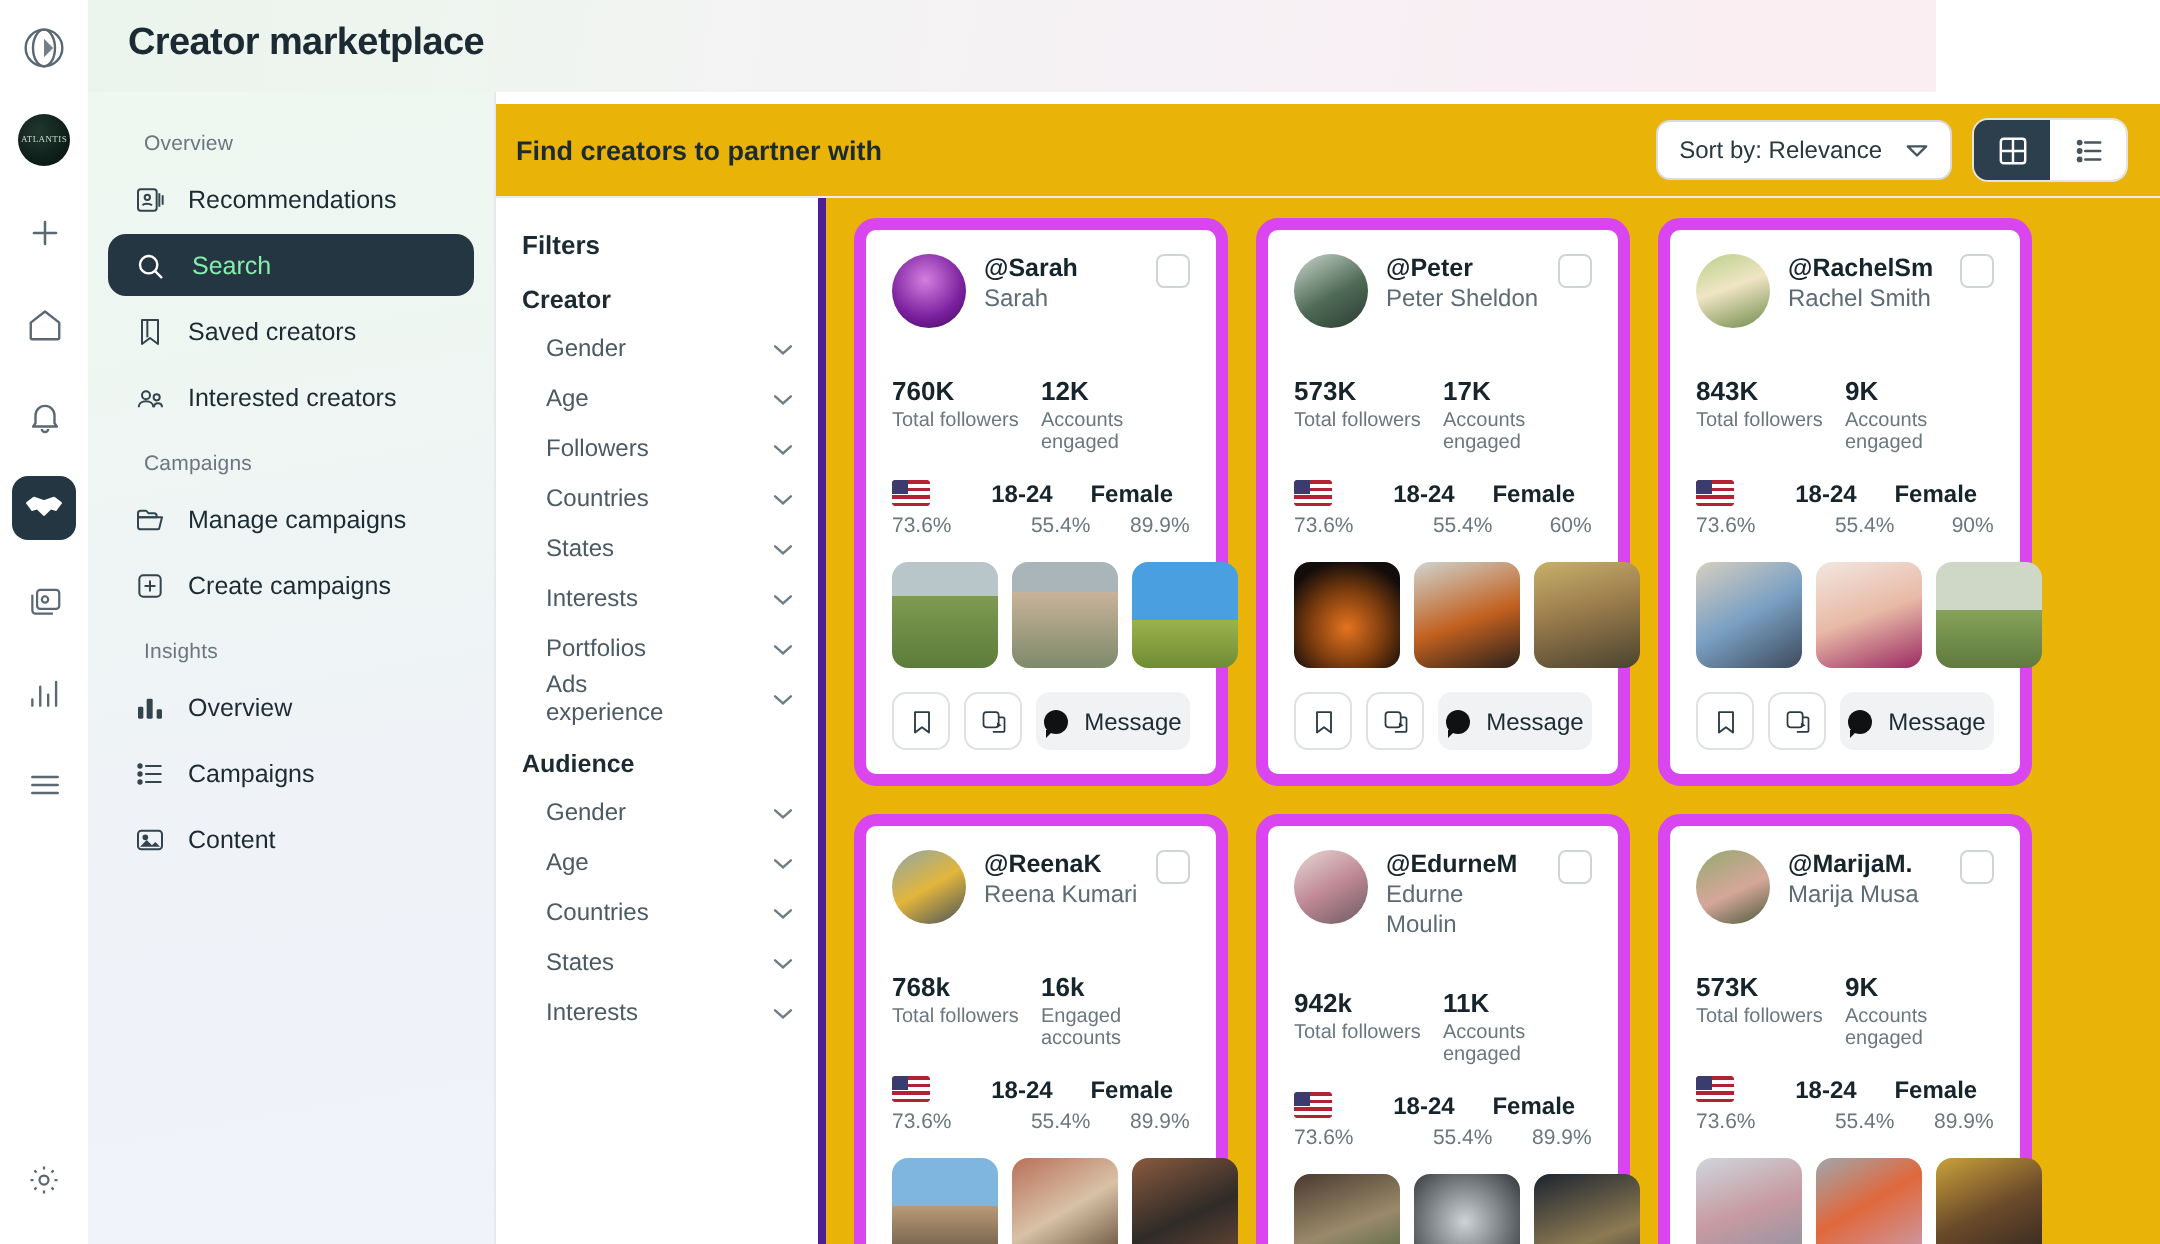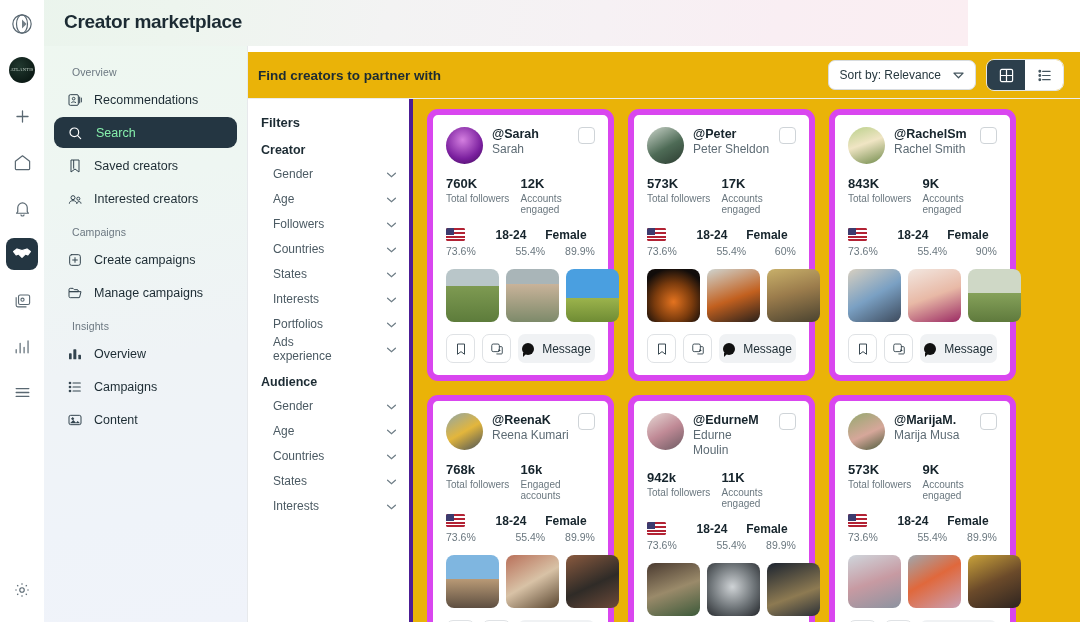--- a/index.html
+++ b/index.html
@@ -110,21 +110,21 @@
     background: #fff; padding: 12px 13px 12px 13px;
   }
   .card-top { display: flex; align-items: flex-start; gap: 9px; }
   .avatar { width: 37px; height: 37px; border-radius: 50%; flex: none; overflow: hidden; }
   .handle { font-size: 12.5px; font-weight: bold; color: #16242c; line-height: 15px; }
   .fullname { font-size: 12px; color: #5d6b74; line-height: 15px; }
   .chk {
     margin-left: auto; width: 17px; height: 17px; border: 1px solid #cfd4d8;
     border-radius: 4px; background: #fff; flex: none; cursor: pointer;
   }
-  .stats { display: flex; margin-top: 12px; }
+  .stats { display: flex; margin-top: 24px; }
   .stat { width: 50%; }
   .stat-val { font-size: 13px; font-weight: bold; color: #16242c; }
   .stat-lbl { font-size: 10px; color: #6a777f; margin-top: 2px; }
   .demo { display: flex; margin-top: 12px; align-items: flex-start; }
   .demo-cell { width: 33.3%; }
   .demo-cell.c2 { text-align: right; }
   .demo-top { font-size: 12px; font-weight: bold; color: #16242c; height: 15px; display:flex; align-items:center;}
   .demo-sub { font-size: 10.5px; color: #6a777f; margin-top: 3px; }
   .flag {
     width: 19px; height: 13px; border-radius: 2px; overflow: hidden; position: relative;
@@ -257,35 +257,35 @@
           <path d="M15 19c0-2 1-3 3-3s3 1 3 3"></path>
           <path d="M6.5 5.5h.01M9 4.5h.01M11.5 5.5h.01"></path>
         </svg>
     </span>
     <span class="lbl">Interested creators</span>
   </div>
 
   <div class="nav-group-label">Campaigns</div>
   <div class="nav-item">
     <span class="ic">
+      <svg width="16" height="16" viewBox="0 0 24 24" fill="none" stroke="currentColor" stroke-width="1.5" stroke-linejoin="round">
+          <path d="M3 7a2 2 0 0 1 2-2h4l2 2h4a2 2 0 0 1 2 2v1H3z"></path>
+          <path d="M3 10h18l-2 8a1 1 0 0 1-1 1H5a2 2 0 0 1-2-2z"></path>
+        </svg>
+    </span>
+    <span class="lbl">Manage campaigns</span>
+  </div>
+  <div class="nav-item">
+    <span class="ic">
       <svg width="16" height="16" viewBox="0 0 24 24" fill="none" stroke="currentColor" stroke-width="1.5" stroke-linecap="round">
           <rect x="4" y="4" width="16" height="16" rx="3"></rect>
           <path d="M12 8.5v7M8.5 12h7"></path>
         </svg>
     </span>
     <span class="lbl">Create campaigns</span>
-  </div>
-  <div class="nav-item">
-    <span class="ic">
-      <svg width="16" height="16" viewBox="0 0 24 24" fill="none" stroke="currentColor" stroke-width="1.5" stroke-linejoin="round">
-          <path d="M3 7a2 2 0 0 1 2-2h4l2 2h4a2 2 0 0 1 2 2v1H3z"></path>
-          <path d="M3 10h18l-2 8a1 1 0 0 1-1 1H5a2 2 0 0 1-2-2z"></path>
-        </svg>
-    </span>
-    <span class="lbl">Manage campaigns</span>
   </div>
 
   <div class="nav-group-label">Insights</div>
   <div class="nav-item">
     <span class="ic">
       <svg width="16" height="16" viewBox="0 0 24 24" fill="currentColor">
           <rect x="3" y="11" width="4" height="9" rx="1"></rect>
           <rect x="9.5" y="5" width="4.5" height="15" rx="1"></rect>
           <rect x="17" y="13" width="4" height="7" rx="1"></rect>
         </svg>

